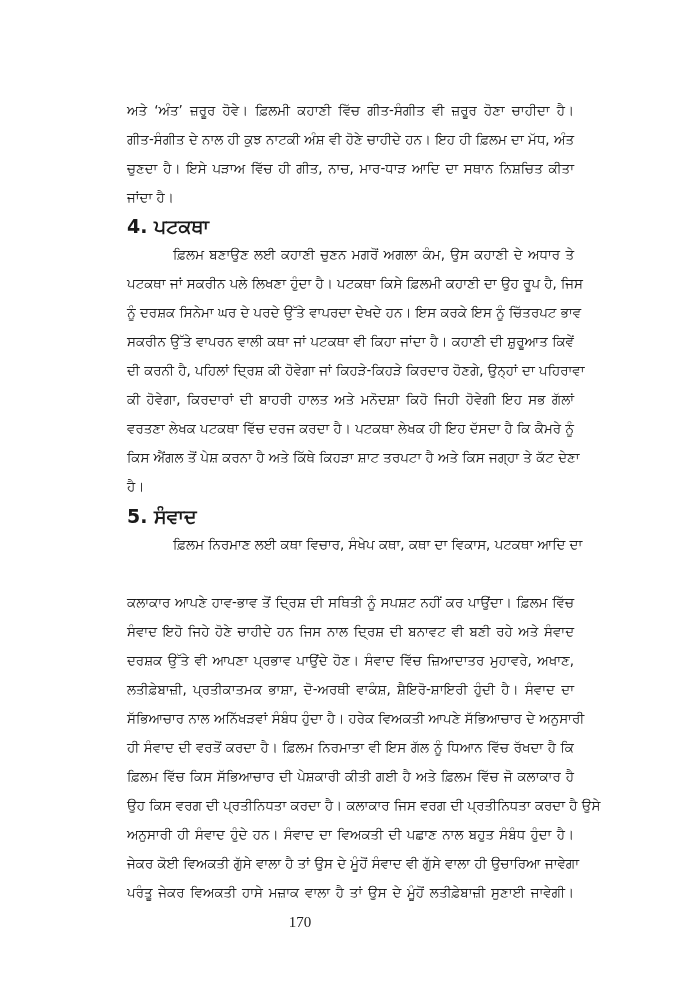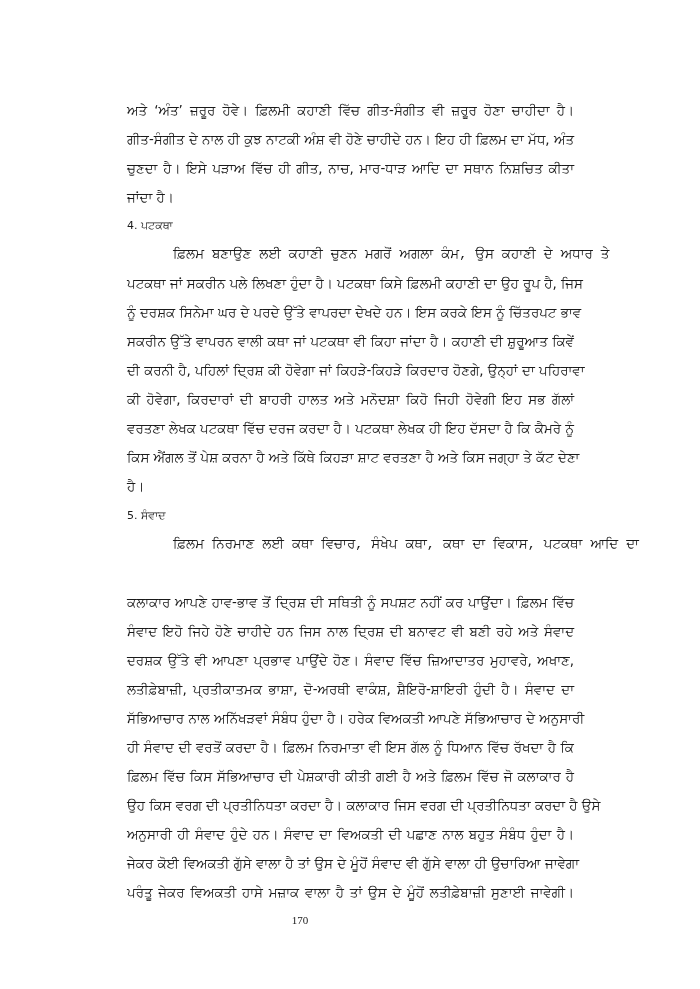--- a/index.html
+++ b/index.html
@@ -2,44 +2,44 @@
 <html><head>
 <meta charset="utf-8">
 <style>
   html, body { margin: 0; padding: 0; background: #ffffff; }
   body { width: 700px; height: 989px; position: relative; overflow: hidden;
          font-family: "DejaVu Sans", sans-serif; color: #1a1a1a; }
   .page { position: absolute; left: 0; top: 0; width: 700px; height: 989px; background: #ffffff; }
   .line { position: absolute; left: 127px; width: 447px; font-size: 13.4px; line-height: 18px;
           white-space: nowrap; text-align: justify; text-align-last: justify; }
   .line.last { text-align-last: left; }
-  .line.indent { left: 173px; width: 401px; font-family: Liberation Mono, monospace; }
-  .heading { position: absolute; left: 127px; font-size: 11px; font-weight: normal; line-height: 18px; white-space: nowrap; }
+  .line.indent { left: 173px; width: 401px; }
+  .heading { position: absolute; left: 127px; font-size: 19px; font-weight: bold; line-height: 18px; white-space: nowrap; }
   .page-number { position: absolute; left: 0; width: 600px; top: 914px; text-align: center;
-                 font-family: "Liberation Serif", serif; font-size: 11px; }
+                 font-family: "Liberation Serif", serif; font-size: 15px; }
 </style>
 </head>
 <body>
 
 <div class="page">
 
   <div class="line" style="top:102px">ਅਤੇ ‘ਅੰਤ’ ਜ਼ਰੂਰ ਹੋਵੇ। ਫ਼ਿਲਮੀ ਕਹਾਣੀ ਵਿੱਚ ਗੀਤ-ਸੰਗੀਤ ਵੀ ਜ਼ਰੂਰ ਹੋਣਾ ਚਾਹੀਦਾ ਹੈ।</div>
   <div class="line" style="top:160px">ਚੁਣਦਾ ਹੈ। ਇਸੇ ਪੜਾਅ ਵਿੱਚ ਹੀ ਗੀਤ, ਨਾਚ, ਮਾਰ-ਧਾੜ ਆਦਿ ਦਾ ਸਥਾਨ ਨਿਸ਼ਚਿਤ ਕੀਤਾ</div>
   <div class="line" style="top:131px">ਗੀਤ-ਸੰਗੀਤ ਦੇ ਨਾਲ ਹੀ ਕੁਝ ਨਾਟਕੀ ਅੰਸ਼ ਵੀ ਹੋਣੇ ਚਾਹੀਦੇ ਹਨ। ਇਹ ਹੀ ਫ਼ਿਲਮ ਦਾ ਮੱਧ, ਅੰਤ</div>
   <div class="line last" style="top:189px">ਜਾਂਦਾ ਹੈ।</div>
 
   <div class="heading" style="top:217px">4. ਪਟਕਥਾ</div>
   <div class="line indent" style="top:246px">ਫ਼ਿਲਮ ਬਣਾਉਣ ਲਈ ਕਹਾਣੀ ਚੁਣਨ ਮਗਰੋਂ ਅਗਲਾ ਕੰਮ, ਉਸ ਕਹਾਣੀ ਦੇ ਅਧਾਰ ਤੇ</div>
   <div class="line" style="top:275px">ਪਟਕਥਾ ਜਾਂ ਸਕਰੀਨ ਪਲੇ ਲਿਖਣਾ ਹੁੰਦਾ ਹੈ। ਪਟਕਥਾ ਕਿਸੇ ਫ਼ਿਲਮੀ ਕਹਾਣੀ ਦਾ ਉਹ ਰੂਪ ਹੈ, ਜਿਸ</div>
   <div class="line" style="top:304px">ਨੂੰ ਦਰਸ਼ਕ ਸਿਨੇਮਾ ਘਰ ਦੇ ਪਰਦੇ ਉੱਤੇ ਵਾਪਰਦਾ ਦੇਖਦੇ ਹਨ। ਇਸ ਕਰਕੇ ਇਸ ਨੂੰ ਚਿੱਤਰਪਟ ਭਾਵ</div>
   <div class="line" style="top:333px">ਸਕਰੀਨ ਉੱਤੇ ਵਾਪਰਨ ਵਾਲੀ ਕਥਾ ਜਾਂ ਪਟਕਥਾ ਵੀ ਕਿਹਾ ਜਾਂਦਾ ਹੈ। ਕਹਾਣੀ ਦੀ ਸ਼ੁਰੂਆਤ ਕਿਵੇਂ</div>
   <div class="line" style="top:362px">ਦੀ ਕਰਨੀ ਹੈ, ਪਹਿਲਾਂ ਦ੍ਰਿਸ਼ ਕੀ ਹੋਵੇਗਾ ਜਾਂ ਕਿਹੜੇ-ਕਿਹੜੇ ਕਿਰਦਾਰ ਹੋਣਗੇ, ਉਨ੍ਹਾਂ ਦਾ ਪਹਿਰਾਵਾ</div>
   <div class="line" style="top:391px">ਕੀ ਹੋਵੇਗਾ, ਕਿਰਦਾਰਾਂ ਦੀ ਬਾਹਰੀ ਹਾਲਤ ਅਤੇ ਮਨੋਦਸ਼ਾ ਕਿਹੋ ਜਿਹੀ ਹੋਵੇਗੀ ਇਹ ਸਭ ਗੱਲਾਂ</div>
   <div class="line" style="top:420px">ਵਰਤਣਾ ਲੇਖਕ ਪਟਕਥਾ ਵਿੱਚ ਦਰਜ ਕਰਦਾ ਹੈ। ਪਟਕਥਾ ਲੇਖਕ ਹੀ ਇਹ ਦੱਸਦਾ ਹੈ ਕਿ ਕੈਮਰੇ ਨੂੰ</div>
-  <div class="line" style="top:449px">ਕਿਸ ਐਂਗਲ ਤੋਂ ਪੇਸ਼ ਕਰਨਾ ਹੈ ਅਤੇ ਕਿੱਥੇ ਕਿਹੜਾ ਸ਼ਾਟ ਵਰਤਣਾ ਹੈ ਅਤੇ ਕਿਸ ਜਗ੍ਹਾ ਤੇ ਕੱਟ ਦੇਣਾ</div>
+  <div class="line" style="top:449px">ਕਿਸ ਐਂਗਲ ਤੋਂ ਪੇਸ਼ ਕਰਨਾ ਹੈ ਅਤੇ ਕਿੱਥੇ ਕਿਹੜਾ ਸ਼ਾਟ ਤਰਪਟਾ ਹੈ ਅਤੇ ਕਿਸ ਜਗ੍ਹਾ ਤੇ ਕੱਟ ਦੇਣਾ</div>
   <div class="line last" style="top:478px">ਹੈ।</div>
 
   <div class="heading" style="top:507px">5. ਸੰਵਾਦ</div>
   <div class="line indent" style="top:536px">ਫ਼ਿਲਮ ਨਿਰਮਾਣ ਲਈ ਕਥਾ ਵਿਚਾਰ, ਸੰਖੇਪ ਕਥਾ, ਕਥਾ ਦਾ ਵਿਕਾਸ, ਪਟਕਥਾ ਆਦਿ ਦਾ</div>
   <div class="line" style="top:594px">ਕਲਾਕਾਰ ਆਪਣੇ ਹਾਵ-ਭਾਵ ਤੋਂ ਦ੍ਰਿਸ਼ ਦੀ ਸਥਿਤੀ ਨੂੰ ਸਪਸ਼ਟ ਨਹੀਂ ਕਰ ਪਾਉਂਦਾ। ਫ਼ਿਲਮ ਵਿੱਚ</div>
   <div class="line" style="top:623px">ਸੰਵਾਦ ਇਹੋ ਜਿਹੇ ਹੋਣੇ ਚਾਹੀਦੇ ਹਨ ਜਿਸ ਨਾਲ ਦ੍ਰਿਸ਼ ਦੀ ਬਨਾਵਟ ਵੀ ਬਣੀ ਰਹੇ ਅਤੇ ਸੰਵਾਦ</div>
   <div class="line" style="top:652px">ਦਰਸ਼ਕ ਉੱਤੇ ਵੀ ਆਪਣਾ ਪ੍ਰਭਾਵ ਪਾਉਂਦੇ ਹੋਣ। ਸੰਵਾਦ ਵਿੱਚ ਜ਼ਿਆਦਾਤਰ ਮੁਹਾਵਰੇ, ਅਖਾਣ,</div>
   <div class="line" style="top:681px">ਲਤੀਫ਼ੇਬਾਜ਼ੀ, ਪ੍ਰਤੀਕਾਤਮਕ ਭਾਸ਼ਾ, ਦੋ-ਅਰਥੀ ਵਾਕੰਸ਼, ਸ਼ੈਇਰੋ-ਸ਼ਾਇਰੀ ਹੁੰਦੀ ਹੈ। ਸੰਵਾਦ ਦਾ</div>
   <div class="line" style="top:710px">ਸੱਭਿਆਚਾਰ ਨਾਲ ਅਨਿੱਖੜਵਾਂ ਸੰਬੰਧ ਹੁੰਦਾ ਹੈ। ਹਰੇਕ ਵਿਅਕਤੀ ਆਪਣੇ ਸੱਭਿਆਚਾਰ ਦੇ ਅਨੁਸਾਰੀ</div>
   <div class="line" style="top:739px">ਹੀ ਸੰਵਾਦ ਦੀ ਵਰਤੋਂ ਕਰਦਾ ਹੈ। ਫ਼ਿਲਮ ਨਿਰਮਾਤਾ ਵੀ ਇਸ ਗੱਲ ਨੂੰ ਧਿਆਨ ਵਿੱਚ ਰੱਖਦਾ ਹੈ ਕਿ</div>

